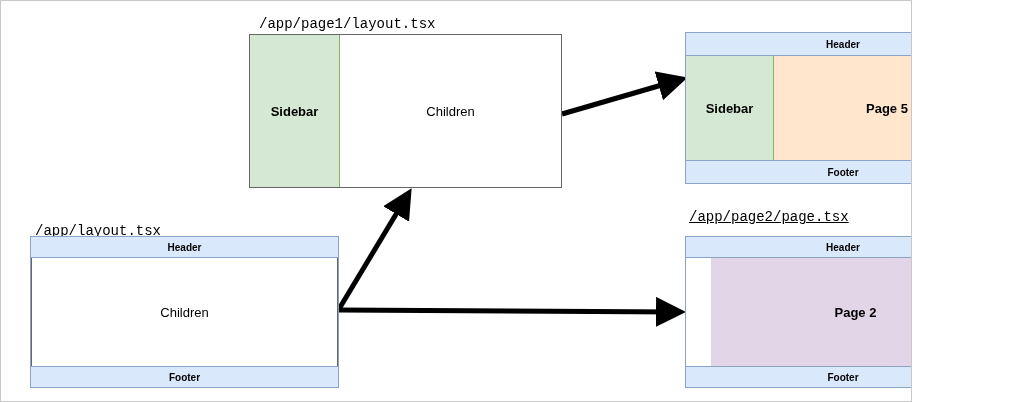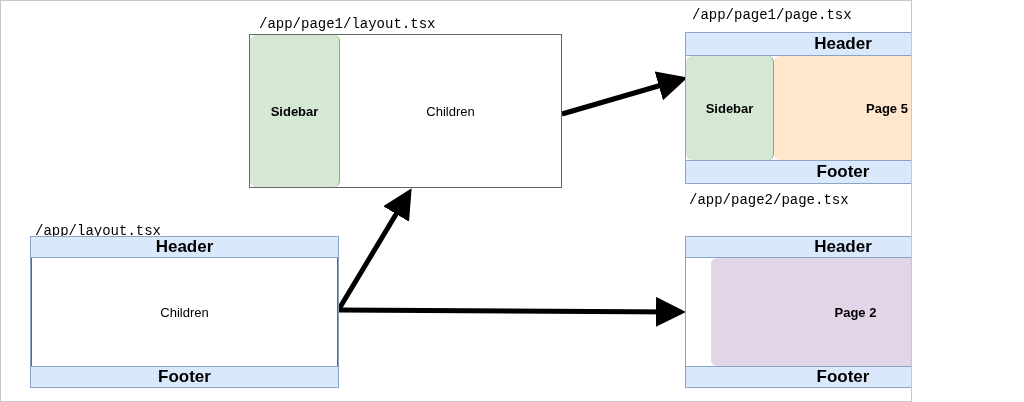--- a/index.html
+++ b/index.html
@@ -31,21 +31,21 @@
     border: 1px solid #666666;
     background: #ffffff;
     display: flex;
     flex-direction: column;
   }
   .band {
     box-sizing: border-box;
     display: flex;
     align-items: center;
     justify-content: center;
-    font-size: 17px;
+    font-size: 10px;
     font-weight: bold;
     color: #000000;
     border-bottom: 1px solid #8aa4c8;
   }
   .band.footer {
     border-bottom: none;
     border-top: 1px solid #8aa4c8;
   }
   .band-blue { background: #dae8fc; }
   .mid {
@@ -58,21 +58,21 @@
     display: flex;
     align-items: center;
     justify-content: center;
     font-size: 13px;
     color: #000000;
   }
   .cell-green   { background: #d5e8d4; border-right: 1px solid #82b366; }
   .cell-orange  { background: #ffe6cc; }
   .cell-purple  { background: #e1d5e7; margin-left: 25px; }
   .cell-white   { background: #ffffff; }
-  .bold { font-weight: bold; border-radius: 6px; }
+  .bold { font-weight: bold; }
   .plain { font-weight: normal; }
 
   
   .box-plain { border: 1px solid #666666; }
 
   #arrows {
     position: absolute;
     left: 0; top: 0;
     width: 1024px;
     height: 402px;
@@ -106,42 +106,41 @@
 
   <div class="caption" style="left:258px; top:16px;">/app/page1/layout.tsx</div>
 
   <div class="box box-plain" style="left:248px; top:33px; width:313px; height:154px;">
     <div class="mid">
       <div class="cell cell-green bold" style="width:90px;">Sidebar</div>
       <div class="cell cell-white plain" style="flex:1;">Children</div>
     </div>
   </div>
 
-  <div class="caption" style="left:691px; top:7px;">/app/page1/page.tsx</div>
 
   <div class="box" style="left:684px; top:31px; width:316px; height:152px; border-color:#8aa4c8;">
     <div class="band band-blue" style="height:23px;">Header</div>
     <div class="mid">
       <div class="cell cell-green bold" style="width:88px;">Sidebar</div>
       <div class="cell cell-orange bold" style="flex:1;">Page 5</div>
     </div>
     <div class="band band-blue footer" style="height:23px;">Footer</div>
   </div>
 
   <div class="caption" style="left:34px; top:223px;text-decoration:underline;">/app/layout.tsx</div>
 
   <div class="box" style="left:29px; top:235px; width:309px; height:152px; border-color:#8aa4c8;">
     <div class="band band-blue" style="height:21px;">Header</div>
     <div class="mid" style="border:1px solid #666666; border-top:none; border-bottom:none;">
       <div class="cell cell-white plain" style="flex:1;">Children</div>
     </div>
     <div class="band band-blue footer" style="height:21px;">Footer</div>
   </div>
 
-  <div class="caption" style="left:688px; top:192px;">/app/page2/page.tsx</div>
+  <div class="caption" style="left:688px; top:209px;text-decoration:underline;">/app/page2/page.tsx</div>
 
   <div class="box" style="left:684px; top:235px; width:316px; height:152px; border-color:#8aa4c8;">
     <div class="band band-blue" style="height:21px;">Header</div>
     <div class="mid">
       <div class="cell cell-purple bold" style="flex:1;">Page 2</div>
     </div>
     <div class="band band-blue footer" style="height:21px;">Footer</div>
   </div>
 
 </div>

